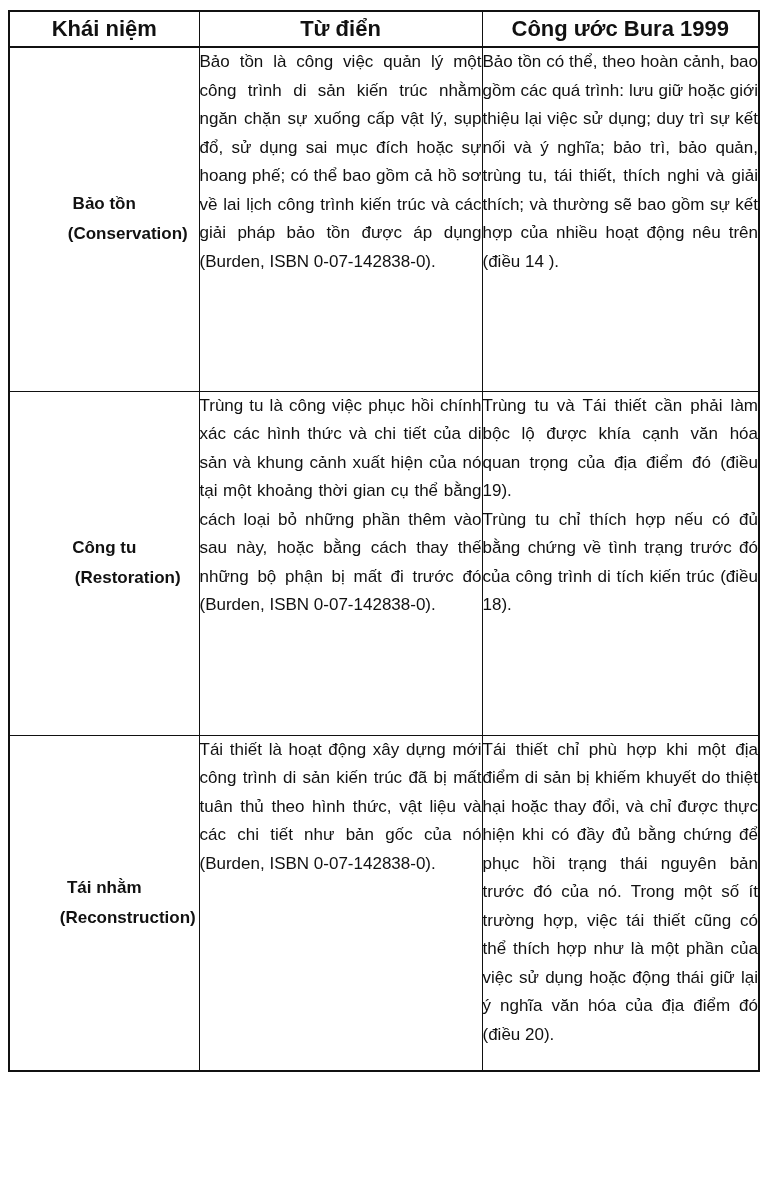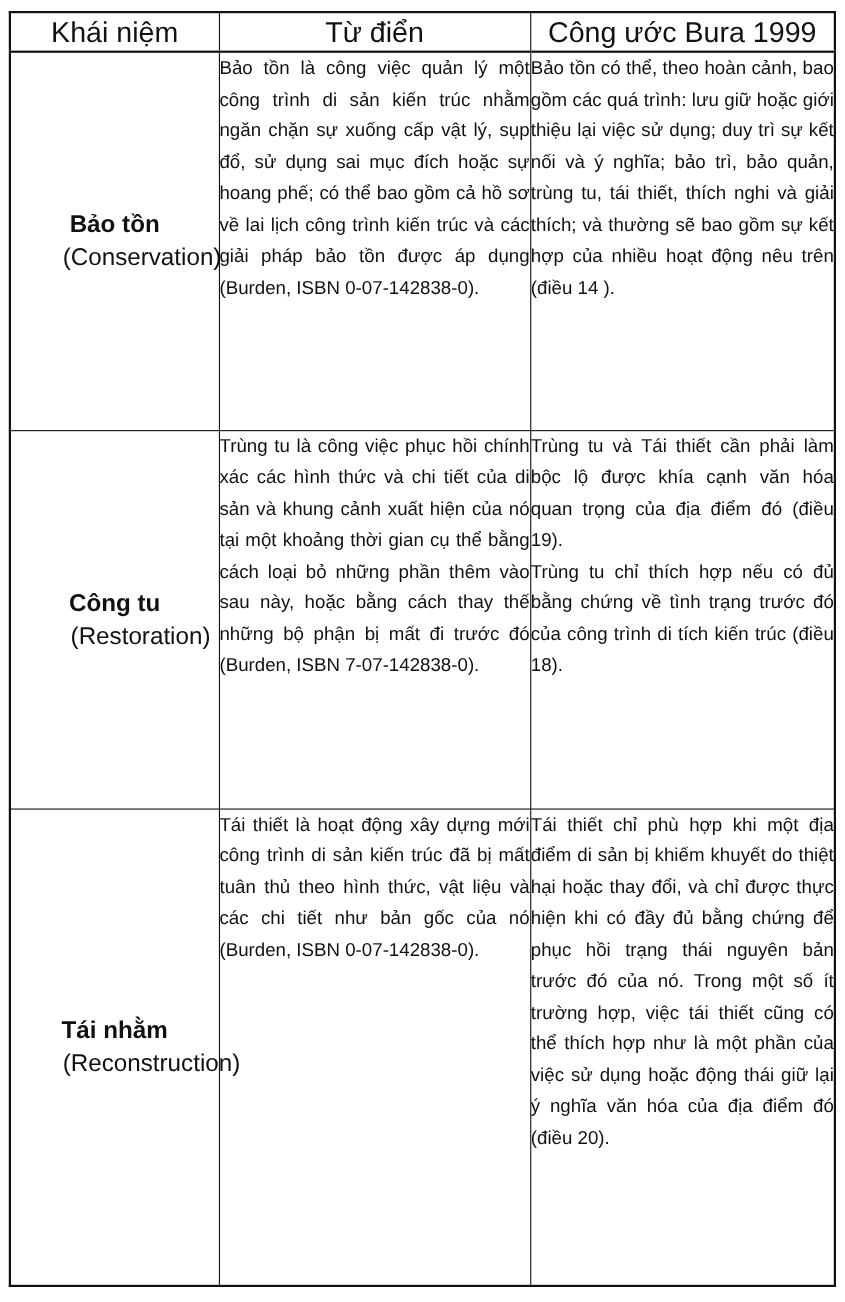--- a/index.html
+++ b/index.html
@@ -34,48 +34,48 @@
   }
   table.concept-table {
     border: 2px solid #111111;
   }
   col.c-concept   { width: 190px; }
   col.c-dict      { width: 283px; }
   col.c-burra     { width: 277px; }
 
   th.hdr {
     height: 36px;
-    font-size: 26px;
-    font-weight: normal;
+    font-size: 22px;
+    font-weight: bold;
     text-align: center;
     vertical-align: middle;
     border-bottom-width: 2px !important;
   }
   td.concept-cell {
     text-align: center;
     vertical-align: middle;
-    font-size: 22px;
+    font-size: 17px;
     line-height: 30px;
   }
   td.concept-cell .concept-name { font-weight: bold; }
-  td.concept-cell .concept-en   { font-weight: normal; padding-left: 47px; }
+  td.concept-cell .concept-en   { font-weight: bold; padding-left: 47px; }
 
   td.text-cell {
     vertical-align: top;
     padding: 6px 8px 6px 9px;
   }
   td.text-cell p {
     margin: 0;
     font-size: 17px;
     line-height: 28.5px;
     text-align: justify;
   }
   tr.row-1 td { height: 344px; }
   tr.row-2 td { height: 344px; }
-  tr.row-3 td { height: 434px; }
+  tr.row-3 td { height: 336px; }
 </style>
 </head>
 <body>
 
 <div class="page">
   <table class="concept-table">
     <colgroup>
       <col class="c-concept">
       <col class="c-dict">
       <col class="c-burra">
@@ -99,21 +99,21 @@
         <td class="text-cell">
           <p>Bảo tồn có thể, theo hoàn cảnh, bao gồm các quá trình: lưu giữ hoặc giới thiệu lại việc sử dụng; duy trì sự kết nối và ý nghĩa; bảo trì, bảo quản, trùng tu, tái thiết, thích nghi và giải thích; và thường sẽ bao gồm sự kết hợp của nhiều hoạt động nêu trên (điều 14 ).</p>
         </td>
       </tr>
       <tr class="row-2">
         <td class="concept-cell">
           <div class="concept-name">Công tu</div>
           <div class="concept-en">(Restoration)</div>
         </td>
         <td class="text-cell">
-          <p>Trùng tu là công việc phục hồi chính xác các hình thức và chi tiết của di sản và khung cảnh xuất hiện của nó tại một khoảng thời gian cụ thể bằng cách loại bỏ những phần thêm vào sau này, hoặc bằng cách thay thế những bộ phận bị mất đi trước đó (Burden, ISBN 7-07-142838-0).</p>
+          <p>Trùng tu là công việc phục hồi chính xác các hình thức và chi tiết của di sản và khung cảnh xuất hiện của nó tại một khoảng thời gian cụ thể bằng cách loại bỏ những phần thêm vào sau này, hoặc bằng cách thay thế những bộ phận bị mất đi trước đó (Burden, ISBN 0-07-142838-0).</p>
         </td>
         <td class="text-cell">
           <p>Trùng tu và Tái thiết cần phải làm bộc lộ được khía cạnh văn hóa quan trọng của địa điểm đó (điều 19).</p>
           <p>Trùng tu chỉ thích hợp nếu có đủ bằng chứng về tình trạng trước đó của công trình di tích kiến trúc (điều 18).</p>
         </td>
       </tr>
       <tr class="row-3">
         <td class="concept-cell">
           <div class="concept-name">Tái nhằm</div>
           <div class="concept-en">(Reconstruction)</div>

